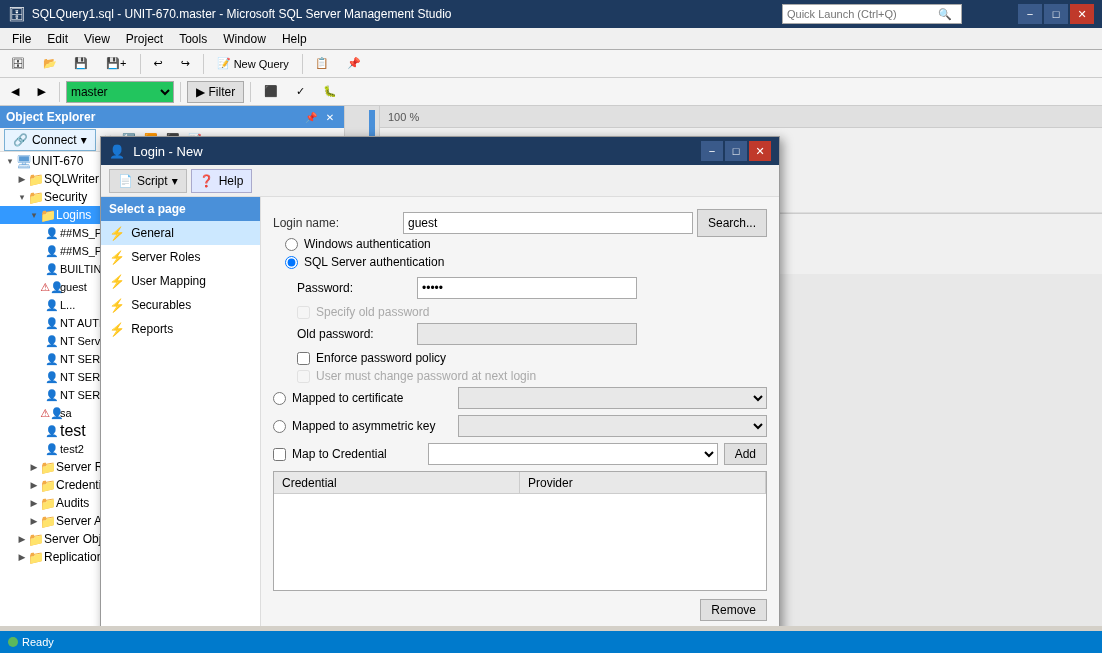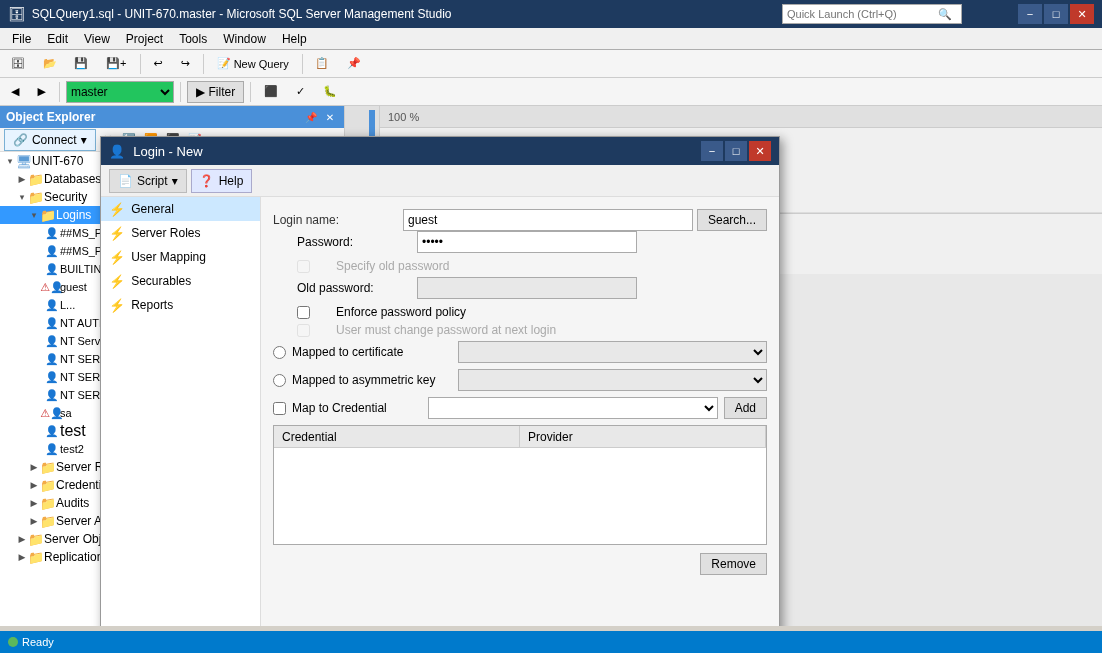--- a/index.html
+++ b/index.html
@@ -275,35 +275,35 @@
       flex: 1;
       height: 22px;
       border: 1px solid #aaa;
       padding: 0 4px;
       font-size: 12px;
       background: white;
     }
     .form-input:disabled { background: #e8e8e8; color: #888; }
 
     .search-btn {
-      height: 22px;
+      height: 28px;
       padding: 0 10px;
       background: #e0e0e0;
       border: 1px solid #aaa;
       cursor: pointer;
       font-size: 12px;
       margin-left: 4px;
     }
 
     .radio-group { display: flex; flex-direction: column; gap: 4px; margin-bottom: 8px; }
     .radio-row { display: flex; align-items: center; gap: 6px; padding-left: 12px; }
     .radio-row label { font-size: 12px; }
 
     .checkbox-row { display: flex; align-items: center; gap: 6px; padding-left: 24px; margin-bottom: 4px; }
-    .checkbox-row label { font-size: 12px; margin-left: 20px; }
+    .checkbox-row label { font-size: 12px; }
     .checkbox-row.disabled label { color: #aaa; }
     .checkbox-row input:disabled { opacity: 0.5; }
 
     .password-field {
       display: flex;
       align-items: center;
       margin-bottom: 6px;
       padding-left: 24px;
     }
     .pw-label { width: 120px; font-size: 12px; }
@@ -524,21 +524,21 @@
       <div class="tree-item">
         <div class="tree-arrow">▾</div>
         <div class="tree-icon ico-server">🖥</div>
         <span class="tree-label">UNIT-670</span>
       </div>
 
       <div class="tree-item">
         <span style="display:inline-block;width:12px;"></span>
         <div class="tree-arrow">▶</div>
         <div class="tree-icon ico-folder">📁</div>
-        <span class="tree-label">Databases</span>
+        <span class="tree-label">SQLWriter</span>
       </div>
 
       <div class="tree-item">
         <span style="display:inline-block;width:12px;"></span>
         <div class="tree-arrow">▾</div>
         <div class="tree-icon ico-folder">📁</div>
         <span class="tree-label">Security</span>
       </div>
 
       <div class="tree-item selected">
@@ -739,20 +739,21 @@
       </button>
       <button class="dialog-toolbar-btn help-btn">
         <span>❓</span>
         <span>Help</span>
       </button>
     </div>
 
     <div class="dialog-body">
 
       <div class="dialog-sidebar">
+        <div class="dialog-sidebar-header">Select a page</div>
         <div class="dialog-sidebar-item active">
           <span class="sidebar-icon">⚡</span>
           <span>General</span>
         </div>
         <div class="dialog-sidebar-item">
           <span class="sidebar-icon">⚡</span>
           <span>Server Roles</span>
         </div>
         <div class="dialog-sidebar-item">
           <span class="sidebar-icon">⚡</span>
@@ -769,20 +770,30 @@
       </div>
 
       <div class="dialog-main">
 
         <div class="form-row">
           <span class="form-label">Login name:</span>
           <input class="form-input" type="text" value="guest" style="">
           <button class="search-btn">Search...</button>
         </div>
 
+        <div class="radio-group">
+          <div class="radio-row">
+            <input type="radio" name="auth" style="">
+            <label>Windows authentication</label>
+          </div>
+          <div class="radio-row">
+            <input type="radio" name="auth" checked="" style="">
+            <label>SQL Server authentication</label>
+          </div>
+        </div>
 
         <div class="password-field">
           <span class="pw-label">Password:</span>
           <input class="pw-input" type="password" value="12345" style="">
         </div>
 
 
         <div class="checkbox-row disabled">
           <input type="checkbox" disabled="" style="">
           <label>Specify old password</label>

